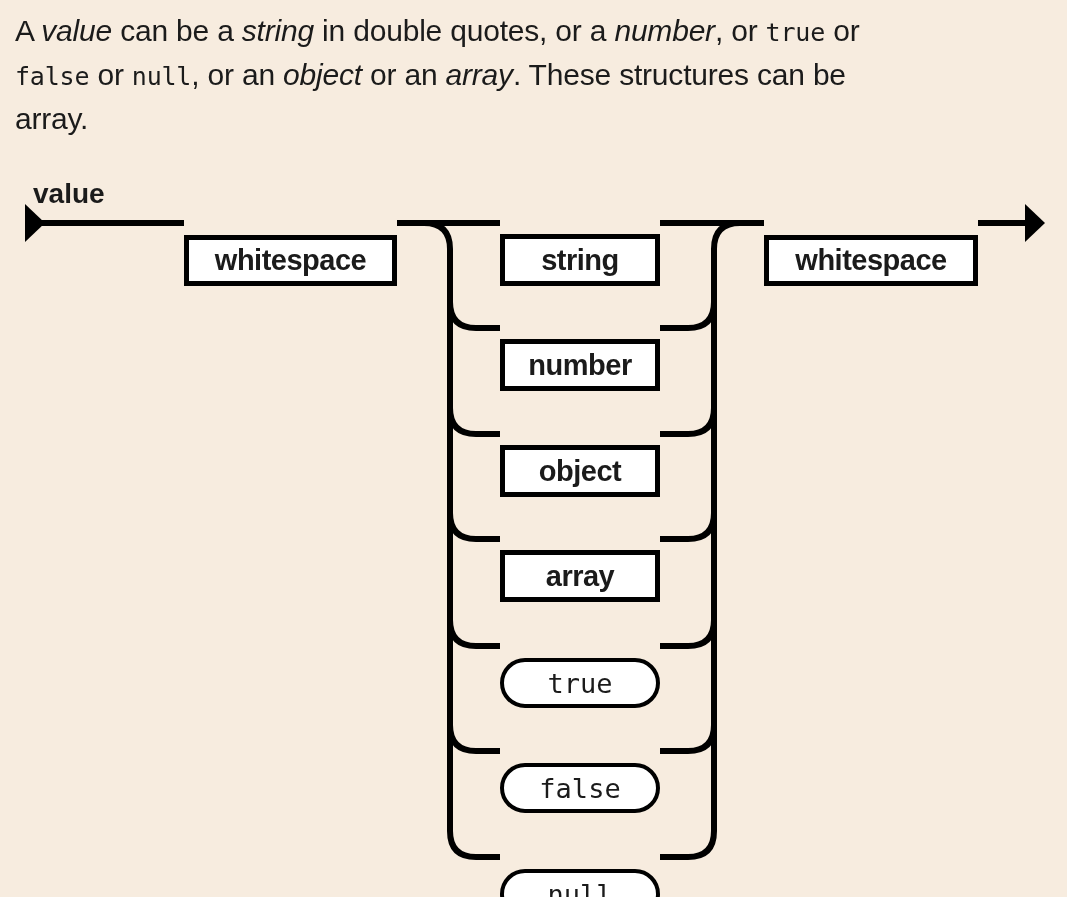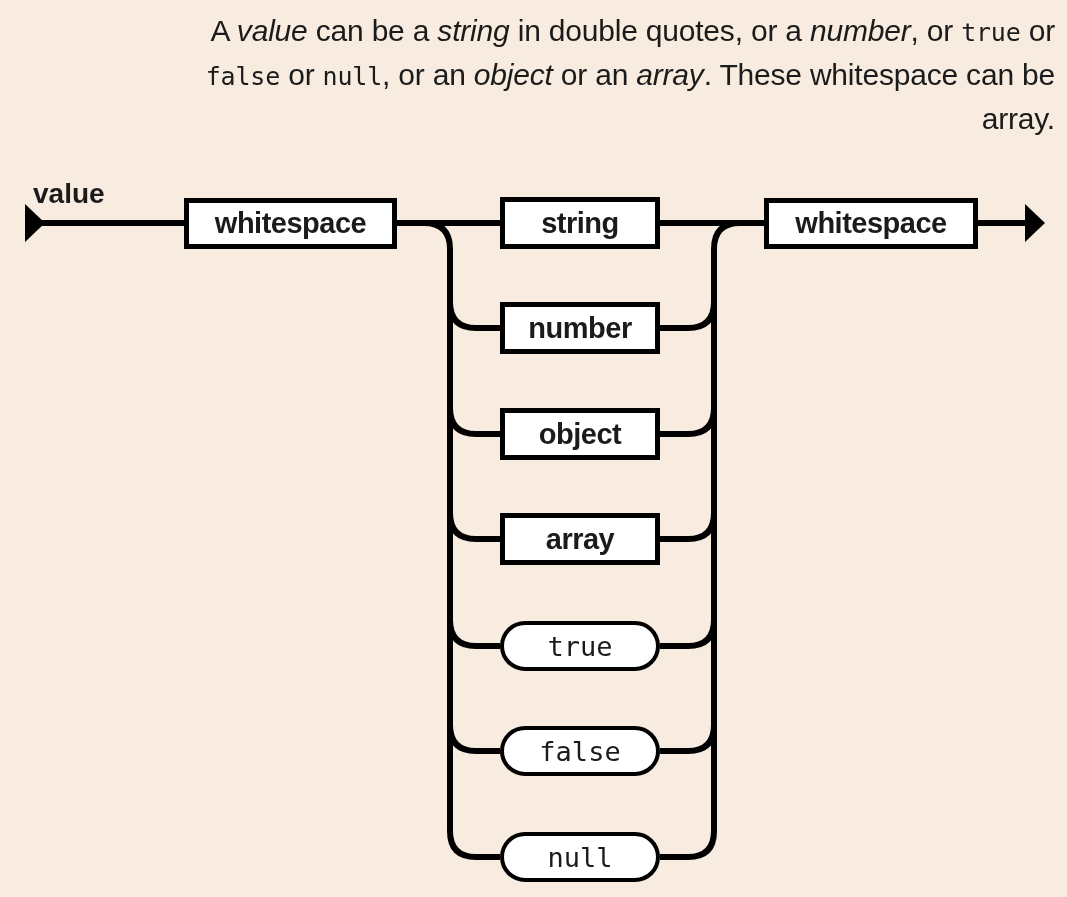--- a/index.html
+++ b/index.html
@@ -19,21 +19,21 @@
   
   #intro {
     position: absolute;
     left: 15px;
     top: 10px;
     width: 1040px;
     font-size: 30px;
     line-height: 42px;
     letter-spacing: -0.2px;
   }
-  #intro .line { white-space: nowrap; text-align: right; }
+  #intro .line { white-space: nowrap; }
   .seg-n { font-style: normal; }
   .seg-i { font-style: italic; }
   .seg-m {
     font-family: "DejaVu Sans Mono", monospace;
     font-size: 25px;
     font-style: normal;
   }
 
   
   #diagram-svg {
@@ -56,20 +56,21 @@
     box-sizing: border-box;
     background: #ffffff;
     border: 5px solid #000000;
     display: flex;
     align-items: center;
     justify-content: center;
     font-weight: bold;
     font-size: 29px;
     z-index: 2;
     letter-spacing: -0.5px;
+    margin-top: 37px;
   }
   .node.pill {
     border-width: 4px;
     border-radius: 26px;
     font-weight: normal;
     font-family: "DejaVu Sans Mono", monospace;
     font-size: 27px;
     letter-spacing: 0px;
   }
   #node-ws-left   { left: 184px; top: 198px; width: 213px; height: 51px; }
@@ -82,21 +83,21 @@
   #node-null      { left: 500px; top: 832px; width: 160px; height: 50px; }
   #node-ws-right  { left: 764px; top: 198px; width: 214px; height: 51px; }
 </style>
 </head>
 <body>
 
 <div id="stage">
 
   <div id="intro">
       <div class="line"><span class="seg-n">A </span><span class="seg-i">value</span><span class="seg-n"> can be a </span><span class="seg-i">string</span><span class="seg-n"> in double quotes, or a </span><span class="seg-i">number</span><span class="seg-n">, or </span><span class="seg-m">true</span><span class="seg-n"> or</span></div>
-      <div class="line"><span class="seg-m">false</span><span class="seg-n"> or </span><span class="seg-m">null</span><span class="seg-n">, or an </span><span class="seg-i">object</span><span class="seg-n"> or an </span><span class="seg-i">array</span><span class="seg-n">. These whitespace can be</span></div>
+      <div class="line"><span class="seg-m">false</span><span class="seg-n"> or </span><span class="seg-m">null</span><span class="seg-n">, or an </span><span class="seg-i">object</span><span class="seg-n"> or an </span><span class="seg-i">array</span><span class="seg-n">. These structures can be</span></div>
       <div class="line"><span class="seg-n">array.</span></div>
     </div>
 
   <svg id="diagram-svg" viewBox="0 0 1067 897" xmlns="http://www.w3.org/2000/svg">
     <g stroke="#000000" stroke-width="6" fill="none">
 
       <path d="M38,223 H184"></path>
       <path d="M397,223 H500"></path>
       <path d="M660,223 H764"></path>
       <path d="M978,223 H1027"></path>

